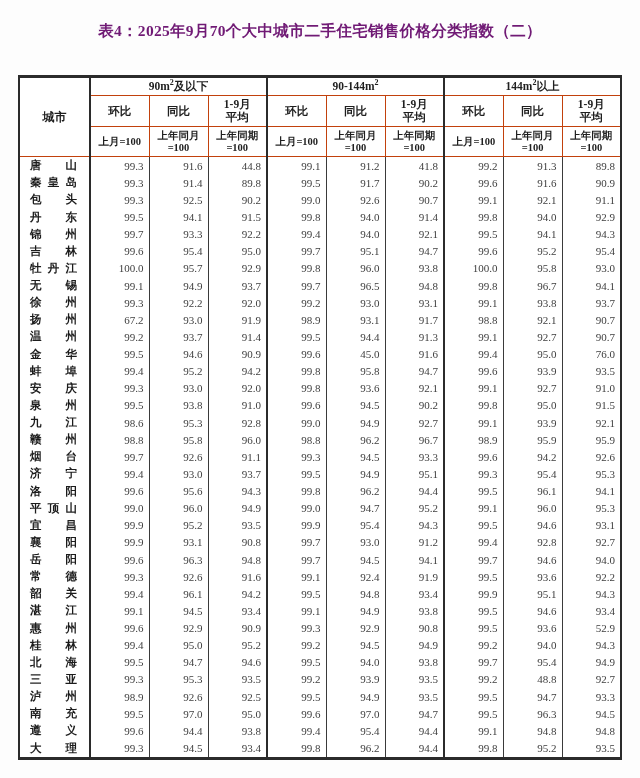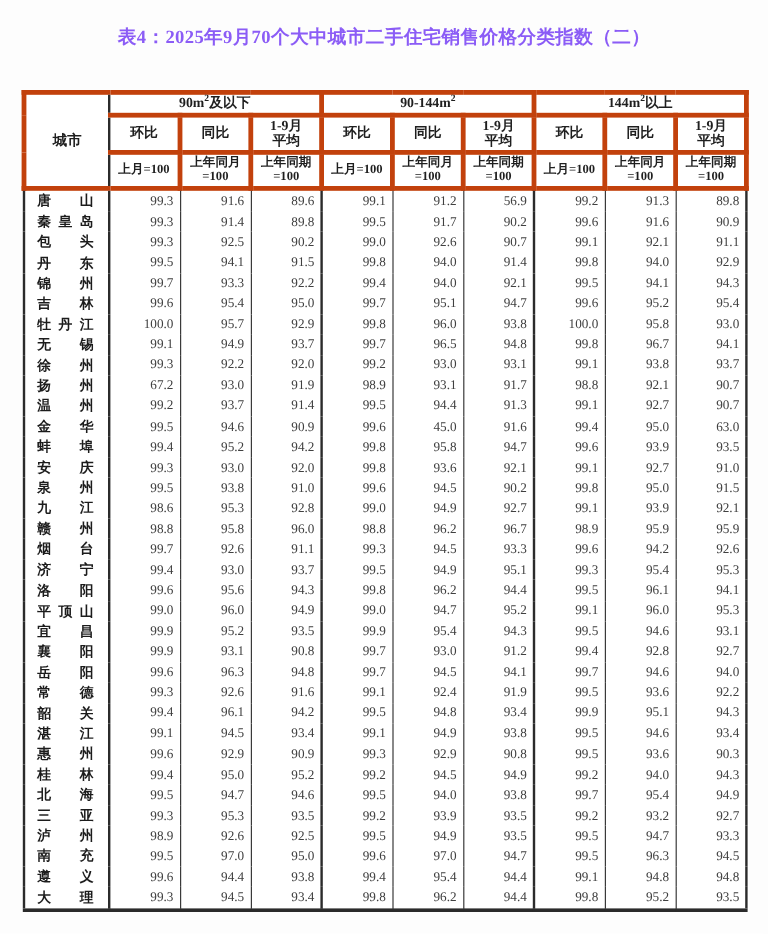--- a/index.html
+++ b/index.html
@@ -22,21 +22,21 @@
     border-collapse:collapse; table-layout:fixed;
     border:2px solid #2b2b2b;
     border-top:3px solid #2b2b2b;
     border-bottom:3px solid #2b2b2b;
     background:#fff;
   }
   col.c-city { width:71px; }
   col.c-num  { width:59px; }
 
   thead th {
-    border:4px solid #c2410c;
+    border:1px solid #c2410c;
     font-weight:bold; color:#1f1f1f;
     text-align:center; vertical-align:middle;
     padding:0; white-space:pre-line;
   }
   tr.r-group { height:19px; }
   tr.r-sub   { height:31px;padding-left:24px; }
   tr.r-base  { height:30px; }
 
   .city-th   { font-size:12px; border-right:2px solid #2b2b2b; }
   .group-th  { font-size:11.5px; line-height:13px; }
@@ -59,21 +59,21 @@
   .city-wrap {
     display:flex; justify-content:space-between;
     padding:0 12px 0 10px;
     font-weight:bold; font-size:11.5px; color:#1c1c1c;
   }
 </style>
 </head>
 <body>
 
 <div class="page">
-  <div class="title" style="color: #8b5cf6; font-family: Liberation Serif, serif;">表4：2025年9月70个大中城市二手住宅销售价格分类指数（二）</div>
+  <div class="title" style="color: #701a75; font-family: Liberation Serif, serif;">表4：2025年9月70个大中城市二手住宅销售价格分类指数（二）</div>
 
   <table class="stats">
     <colgroup>
       <col class="c-city">
       <col class="c-num">
         <col class="c-num">
         <col class="c-num">
       <col class="c-num">
         <col class="c-num">
         <col class="c-num">
@@ -123,24 +123,24 @@
     <tbody>
         <tr>
     <td class="city-cell">
             <div class="city-wrap">
               <span>唐</span>
               <span>山</span>
             </div>
           </td>
     <td class="num gs">99.3</td>
     <td class="num">91.6</td>
-    <td class="num">89.6</td>
+    <td class="num">44.8</td>
     <td class="num gs">99.1</td>
     <td class="num">91.2</td>
-    <td class="num">56.9</td>
+    <td class="num">41.8</td>
     <td class="num gs">99.2</td>
     <td class="num">91.3</td>
     <td class="num">89.8</td>
   </tr>
         <tr>
     <td class="city-cell">
             <div class="city-wrap">
               <span>秦</span>
               <span>皇</span>
               <span>岛</span>
@@ -318,21 +318,21 @@
             </div>
           </td>
     <td class="num gs">99.5</td>
     <td class="num">94.6</td>
     <td class="num">90.9</td>
     <td class="num gs">99.6</td>
     <td class="num">45.0</td>
     <td class="num">91.6</td>
     <td class="num gs">99.4</td>
     <td class="num">95.0</td>
-    <td class="num">63.0</td>
+    <td class="num">76.0</td>
   </tr>
         <tr>
     <td class="city-cell">
             <div class="city-wrap">
               <span>蚌</span>
               <span>埠</span>
             </div>
           </td>
     <td class="num gs">99.4</td>
     <td class="num">95.2</td>
@@ -591,21 +591,21 @@
             </div>
           </td>
     <td class="num gs">99.6</td>
     <td class="num">92.9</td>
     <td class="num">90.9</td>
     <td class="num gs">99.3</td>
     <td class="num">92.9</td>
     <td class="num">90.8</td>
     <td class="num gs">99.5</td>
     <td class="num">93.6</td>
-    <td class="num">90.3</td>
+    <td class="num">52.9</td>
   </tr>
         <tr>
     <td class="city-cell">
             <div class="city-wrap">
               <span>桂</span>
               <span>林</span>
             </div>
           </td>
     <td class="num gs">99.4</td>
     <td class="num">95.0</td>
@@ -641,21 +641,21 @@
               <span>亚</span>
             </div>
           </td>
     <td class="num gs">99.3</td>
     <td class="num">95.3</td>
     <td class="num">93.5</td>
     <td class="num gs">99.2</td>
     <td class="num">93.9</td>
     <td class="num">93.5</td>
     <td class="num gs">99.2</td>
-    <td class="num">93.2</td>
+    <td class="num">48.8</td>
     <td class="num">92.7</td>
   </tr>
         <tr>
     <td class="city-cell">
             <div class="city-wrap">
               <span>泸</span>
               <span>州</span>
             </div>
           </td>
     <td class="num gs">98.9</td>

